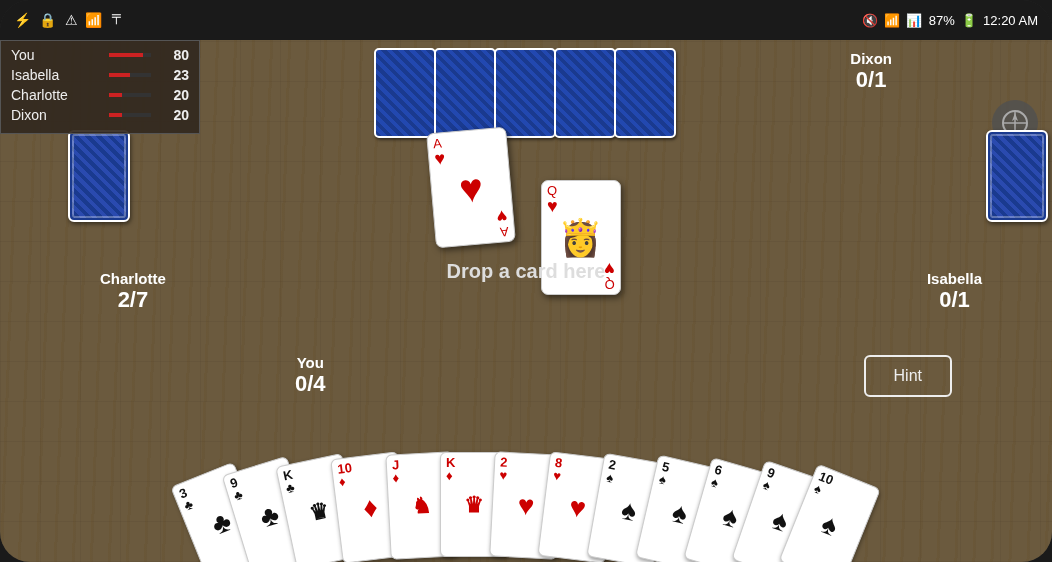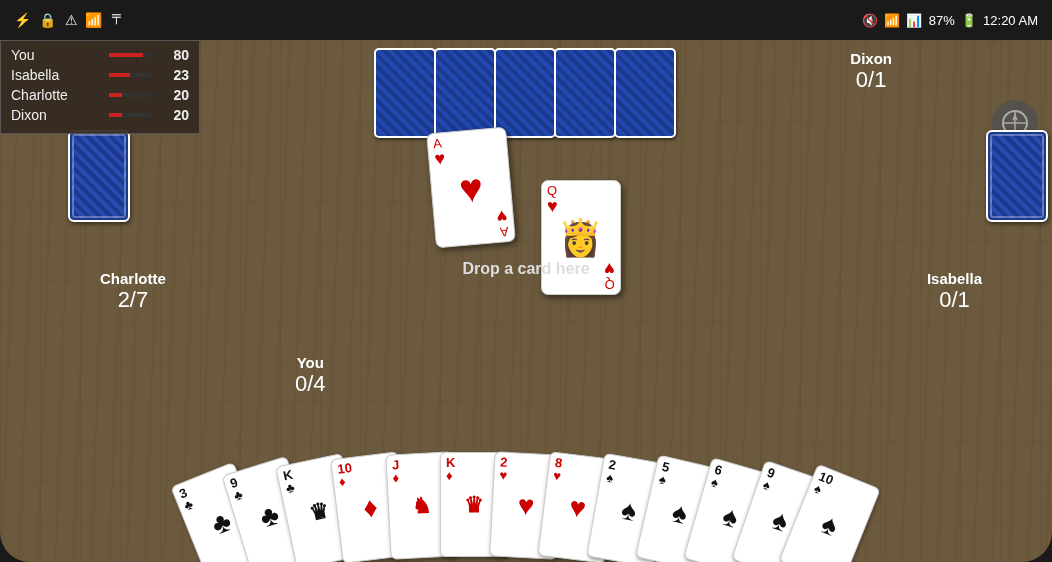--- a/index.html
+++ b/index.html
@@ -171,32 +171,32 @@
     }
 
     .player-name {
       font-size: 15px;
       font-weight: bold;
       color: #fff;
     }
 
     .player-score {
       font-size: 22px;
-      font-weight: normal;
+      font-weight: bold;
       color: #fff;
     }
 
     
     .drop-zone {
       position: absolute;
       top: 220px;
       left: 50%;
       transform: translateX(-50%);
       color: #ddd;
-      font-size: 16px;
+      font-size: 20px;
       font-weight: bold;
       text-align: center;
     }
 
     
     .hint-button {
       position: absolute;
       bottom: 165px;
       right: 100px;
       background: transparent;
@@ -484,20 +484,21 @@
 
     <div class="player-bottom">
       <div class="player-name">You</div>
       <div class="player-score">0/4</div>
     </div>
 
     <div class="drop-zone">
       <span>Drop a card here</span>
     </div>
 
+    <button class="hint-button">Hint</button>
 
     <div class="hand-area">
       <div style="display:flex; align-items:flex-end; justify-content:center; width:100%;">
 
         <div class="card black" style="transform: rotate(-22deg) translateY(20px);">
           <div class="card-corner-top">3<br>♣</div>
           <div class="card-center">♣</div>
         </div>
 
         <div class="card black" style="transform: rotate(-17deg) translateY(12px);">

